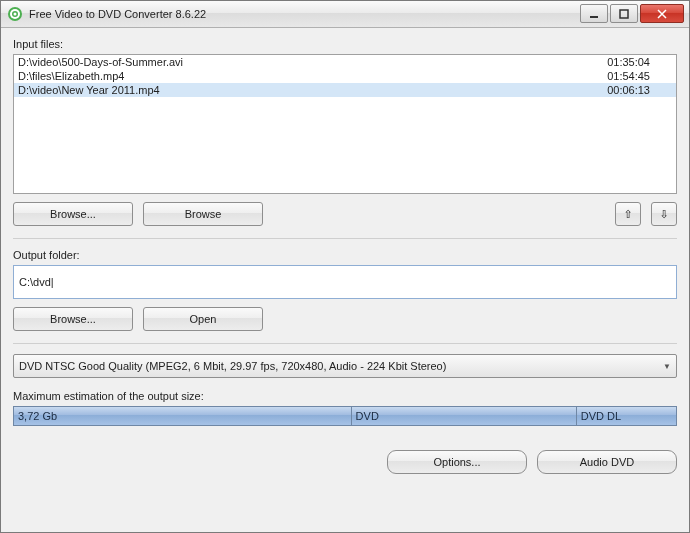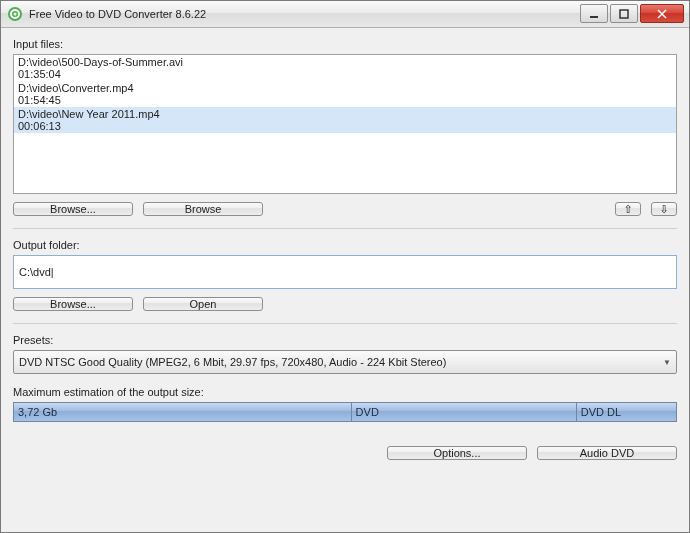--- a/index.html
+++ b/index.html
@@ -25,29 +25,29 @@
 }
 
 .body { padding: 10px 12px; }
 
 .section-label { color: #222; margin-bottom: 4px; }
 
 .filelist {
   width: 100%; height: 140px; background: #fff; border: 1px solid #a0a0a0; overflow: hidden;
 }
 .filerow {
-  display: flex; padding: 1px 4px; color: #222; flex-direction: column;
+  display: flex; padding: 1px 4px; color: #222;
 }
 .filerow.sel { background: #d4e6f7; }
 .filerow .path { flex: 1; }
 .filerow .dur { padding-right: 22px; }
 
 .btnrow { display: flex; margin-top: 8px; gap: 10px; }
 .btn {
-  height: 14px; min-width: 120px; border: 1px solid #8e8e8e; border-radius: 3px;
+  height: 24px; min-width: 120px; border: 1px solid #8e8e8e; border-radius: 3px;
   background: linear-gradient(to bottom, #fafafa 0%, #efefef 45%, #e2e2e2 46%, #ededed 100%);
   color: #222; cursor: pointer; padding: 0 8px;
 }
 .btn.small { min-width: 26px; width: 26px; padding: 0; }
 .spacer { flex: 1; }
 
 .divider { border-top: 1px solid #cfcfcf; margin: 12px 0 10px; }
 
 .textinput {
   width: 100%; height: 22px; border: 1px solid #8faed4; background: #fff; padding: 16px 5px;
@@ -65,21 +65,21 @@
   width: 100%; height: 20px; border: 1px solid #6f87a5; display: flex; margin-top: 4px;
 }
 .estbar .seg {
   background: linear-gradient(to bottom, #c8daf0 0%, #a0bbe0 45%, #8caed8 46%, #a6c2e6 100%);
   border-right: 1px solid #6f87a5; display: flex; align-items: center; padding: 0 4px;
   color: #1a2a40; font-size: 10px;
 }
 .estbar .seg:last-child { border-right: none; }
 
 .footer { display: flex; justify-content: flex-end; gap: 10px; margin-top: 24px; }
-.footer .btn { min-width: 140px; }
+.footer .btn { min-width: 140px; border-radius: 9px; }
 </style>
 </head>
 <body>
 
 <div class="window">
 
   <div class="titlebar">
     <span class="icon">
       <svg viewBox="0 0 16 16" width="16" height="16">
         <circle cx="8" cy="8" r="7" fill="#4caf50"></circle>
@@ -110,21 +110,21 @@
 
   <div class="body">
 
     <div class="section-label">Input files:</div>
     <div class="filelist">
       <div class="filerow">
         <span class="path">D:\video\500-Days-of-Summer.avi</span>
         <span class="dur">01:35:04</span>
       </div>
       <div class="filerow">
-        <span class="path">D:\video\Converter.mp4</span>
+        <span class="path">D:\files\Elizabeth.mp4</span>
         <span class="dur">01:54:45</span>
       </div>
       <div class="filerow sel">
         <span class="path">D:\video\New Year 2011.mp4</span>
         <span class="dur">00:06:13</span>
       </div>
     </div>
     <div class="btnrow">
       <button class="btn">Browse...</button>
       <button class="btn">Browse</button>
@@ -137,21 +137,20 @@
 
     <div class="section-label">Output folder:</div>
     <input class="textinput" value="C:\dvd|" style="">
     <div class="btnrow">
       <button class="btn">Browse...</button>
       <button class="btn">Open</button>
     </div>
 
     <div class="divider"></div>
 
-    <div class="section-label">Presets:</div>
     <div class="preset-select">
       <span>DVD NTSC Good Quality (MPEG2, 6 Mbit, 29.97 fps, 720x480, Audio - 224 Kbit Stereo)</span>
       <span class="arrow">▼</span>
     </div>
 
     <div class="section-label" style="margin-top:12px">Maximum estimation of the output size:</div>
     <div class="estbar">
       <div class="seg" style="flex:0 0 51%">
           <span>3,72 Gb</span>
         </div>

